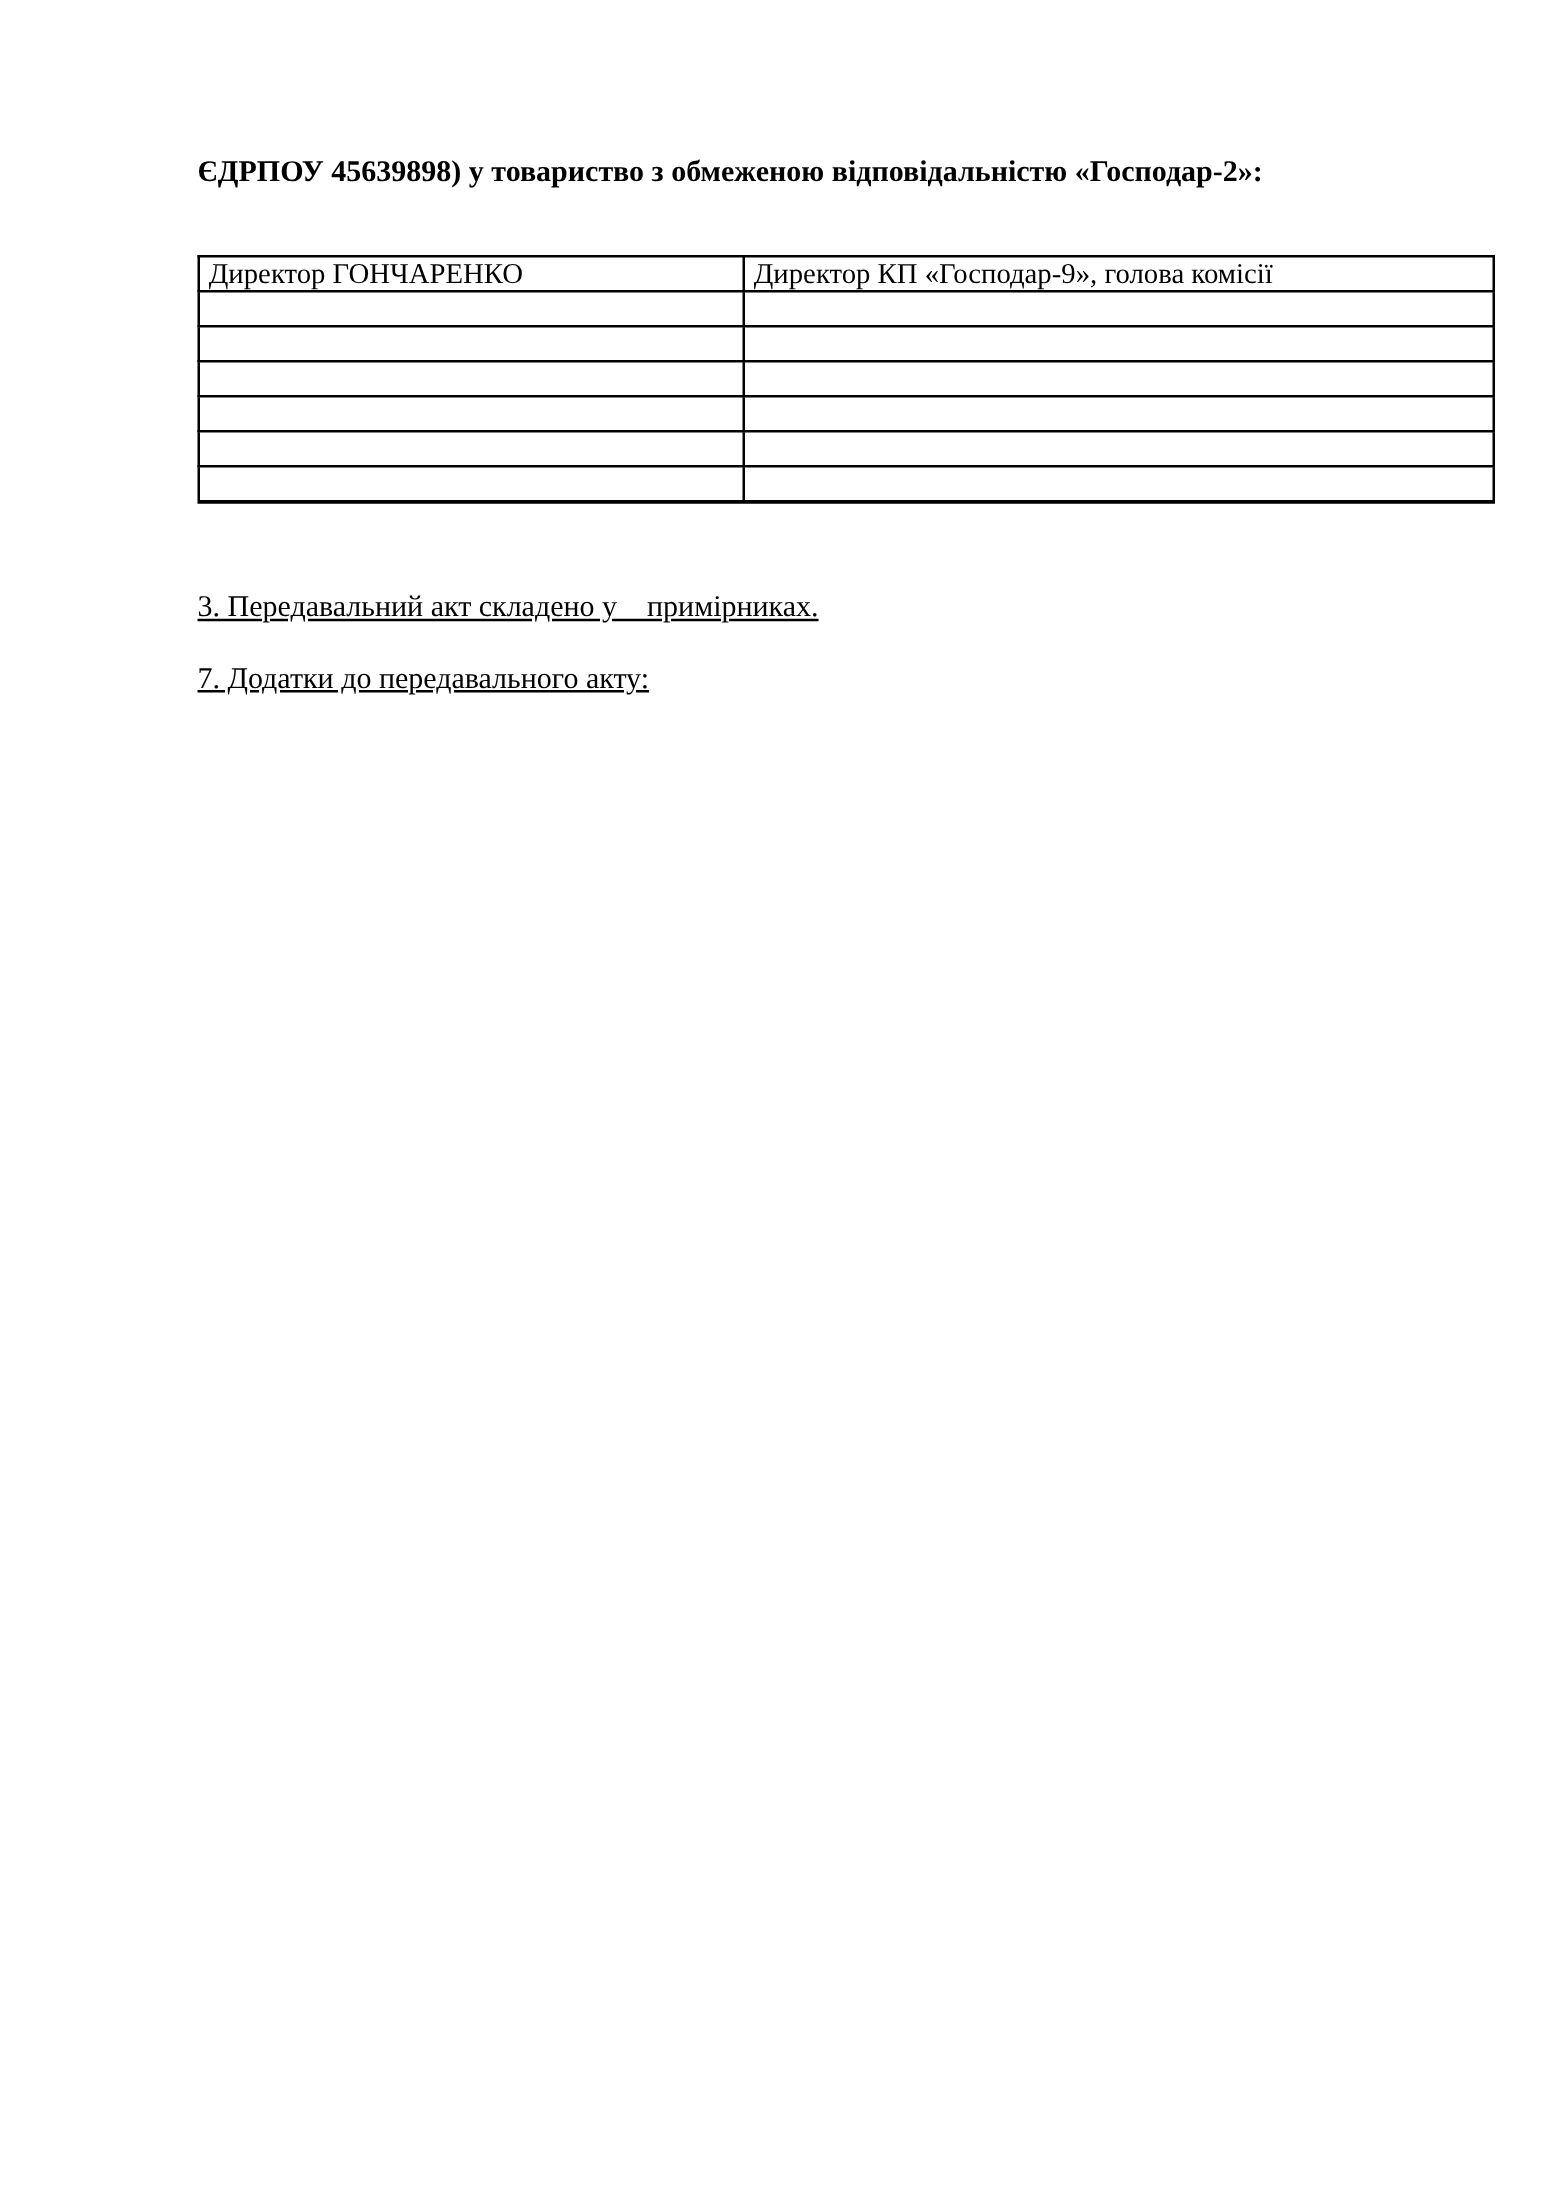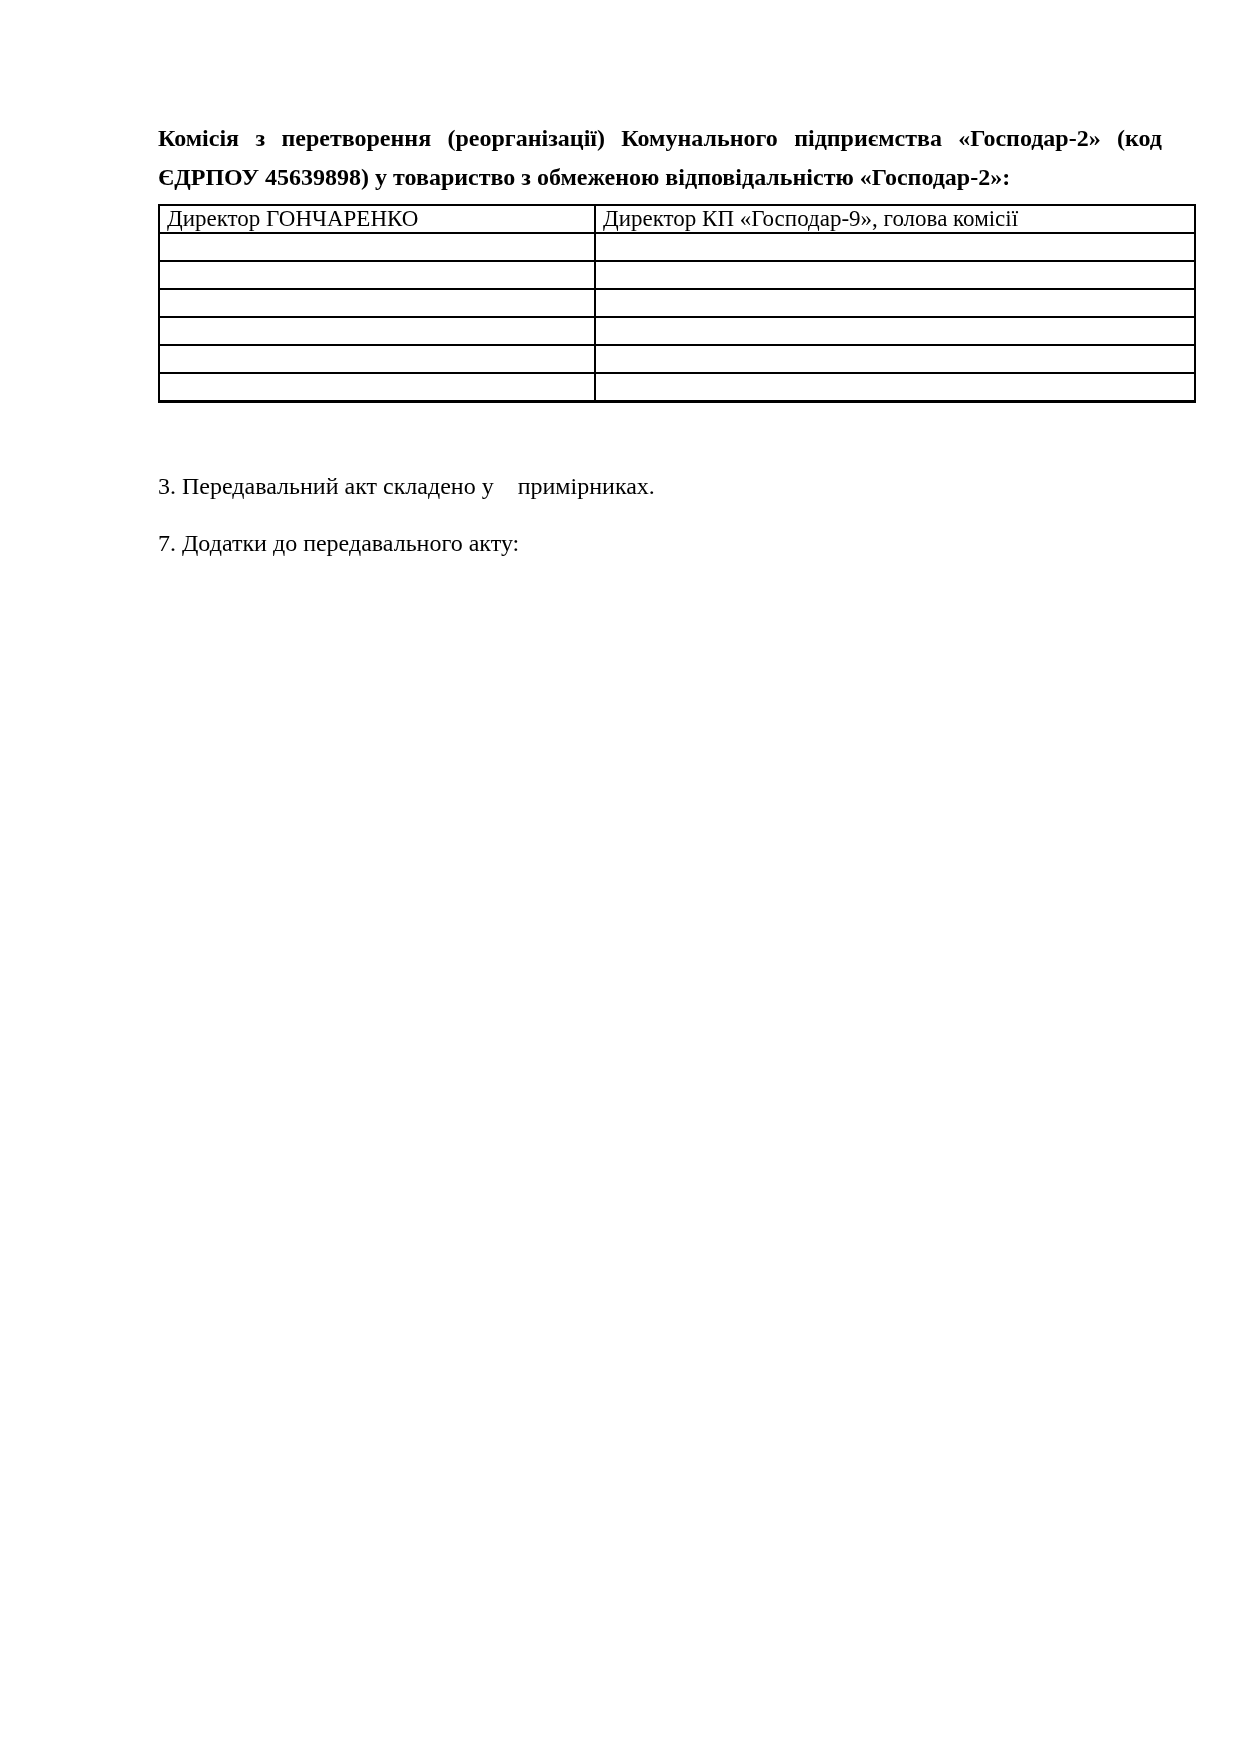--- a/index.html
+++ b/index.html
@@ -56,31 +56,31 @@
     border-bottom-width: 3px;
   }
   td.col-name { width: 420px; }
   td.col-position { width: 584px; }
   .item-line {
     position: absolute;
     left: 158px;
     font-size: 24px;
     line-height: 30px;
     white-space: pre-wrap;
+    text-decoration: underline;
   }
   .item-3 { top: 471px; }
   .item-4 { top: 528px; }
 </style>
 </head>
 <body>
 
 <div class="page">
 
   <p class="intro">
-    <span class="line1">Комісія з перетворення (реорганізації) Комунального підприємства «Господар-2» (код</span>
     <span class="line2">ЄДРПОУ 45639898) у товариство з обмеженою відповідальністю «Господар-2»:</span>
   </p>
 
   <table class="commission-table">
     <tbody>
         <tr>
           <td class="col-name">Директор ГОНЧАРЕНКО</td>
           <td class="col-position">Директор КП «Господар-9», голова комісії</td>
         </tr>
         <tr>

